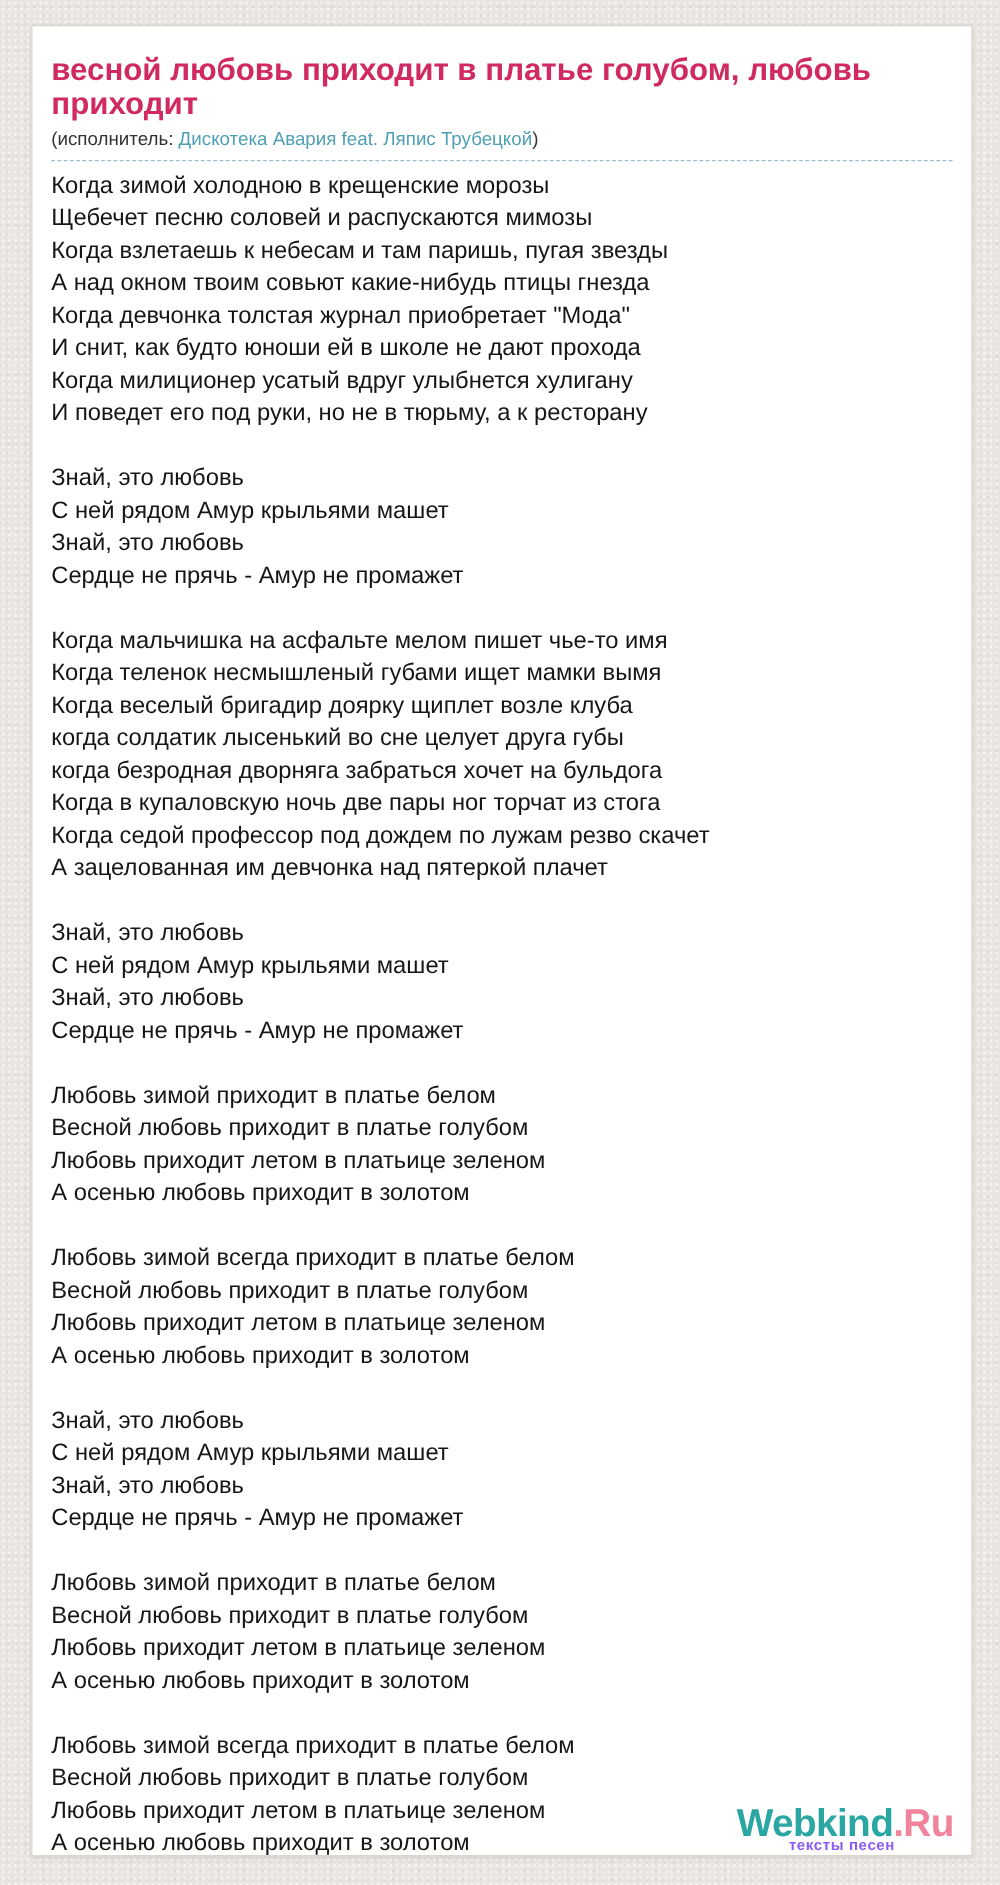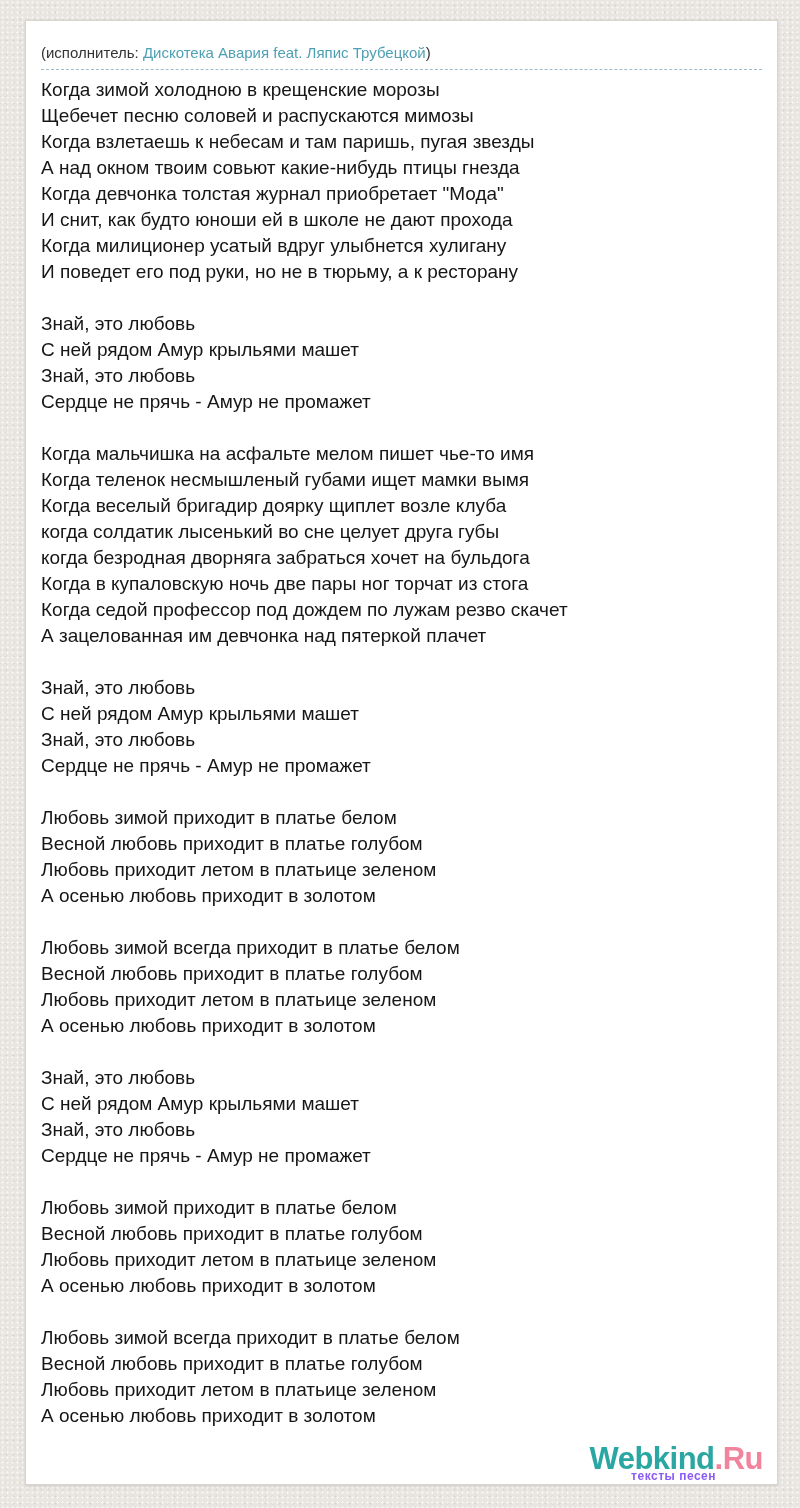--- a/index.html
+++ b/index.html
@@ -83,20 +83,21 @@
     letter-spacing: 0.5px;
     margin-top: -4px;
     padding-right: 47px;
   }
 </style>
 </head>
 <body>
 
 <div class="card">
   <div class="header">
+    <h1 class="title">весной любовь приходит в платье голубом, любовь приходит</h1>
     <div class="artist"><span>(исполнитель: </span><a class="artist-link">Дискотека Авария feat. Ляпис Трубецкой</a><span>)</span></div>
   </div>
 
   <div class="lyrics" id="lyrics">
       <p class="stanza">Когда зимой холодною в крещенские морозы<br>Щебечет песню соловей и распускаются мимозы<br>Когда взлетаешь к небесам и там паришь, пугая звезды<br>А над окном твоим совьют какие-нибудь птицы гнезда<br>Когда девчонка толстая журнал приобретает "Мода"<br>И снит, как будто юноши ей в школе не дают прохода<br>Когда милиционер усатый вдруг улыбнется хулигану<br>И поведет его под руки, но не в тюрьму, а к ресторану</p>
       <p class="stanza">Знай, это любовь<br>С ней рядом Амур крыльями машет<br>Знай, это любовь<br>Сердце не прячь - Амур не промажет</p>
       <p class="stanza">Когда мальчишка на асфальте мелом пишет чье-то имя<br>Когда теленок несмышленый губами ищет мамки вымя<br>Когда веселый бригадир доярку щиплет возле клуба<br>когда солдатик лысенький во сне целует друга губы<br>когда безродная дворняга забраться хочет на бульдога<br>Когда в купаловскую ночь две пары ног торчат из стога<br>Когда седой профессор под дождем по лужам резво скачет<br>А зацелованная им девчонка над пятеркой плачет</p>
       <p class="stanza">Знай, это любовь<br>С ней рядом Амур крыльями машет<br>Знай, это любовь<br>Сердце не прячь - Амур не промажет</p>
       <p class="stanza">Любовь зимой приходит в платье белом<br>Весной любовь приходит в платье голубом<br>Любовь приходит летом в платьице зеленом<br>А осенью любовь приходит в золотом</p>
       <p class="stanza">Любовь зимой всегда приходит в платье белом<br>Весной любовь приходит в платье голубом<br>Любовь приходит летом в платьице зеленом<br>А осенью любовь приходит в золотом</p>

